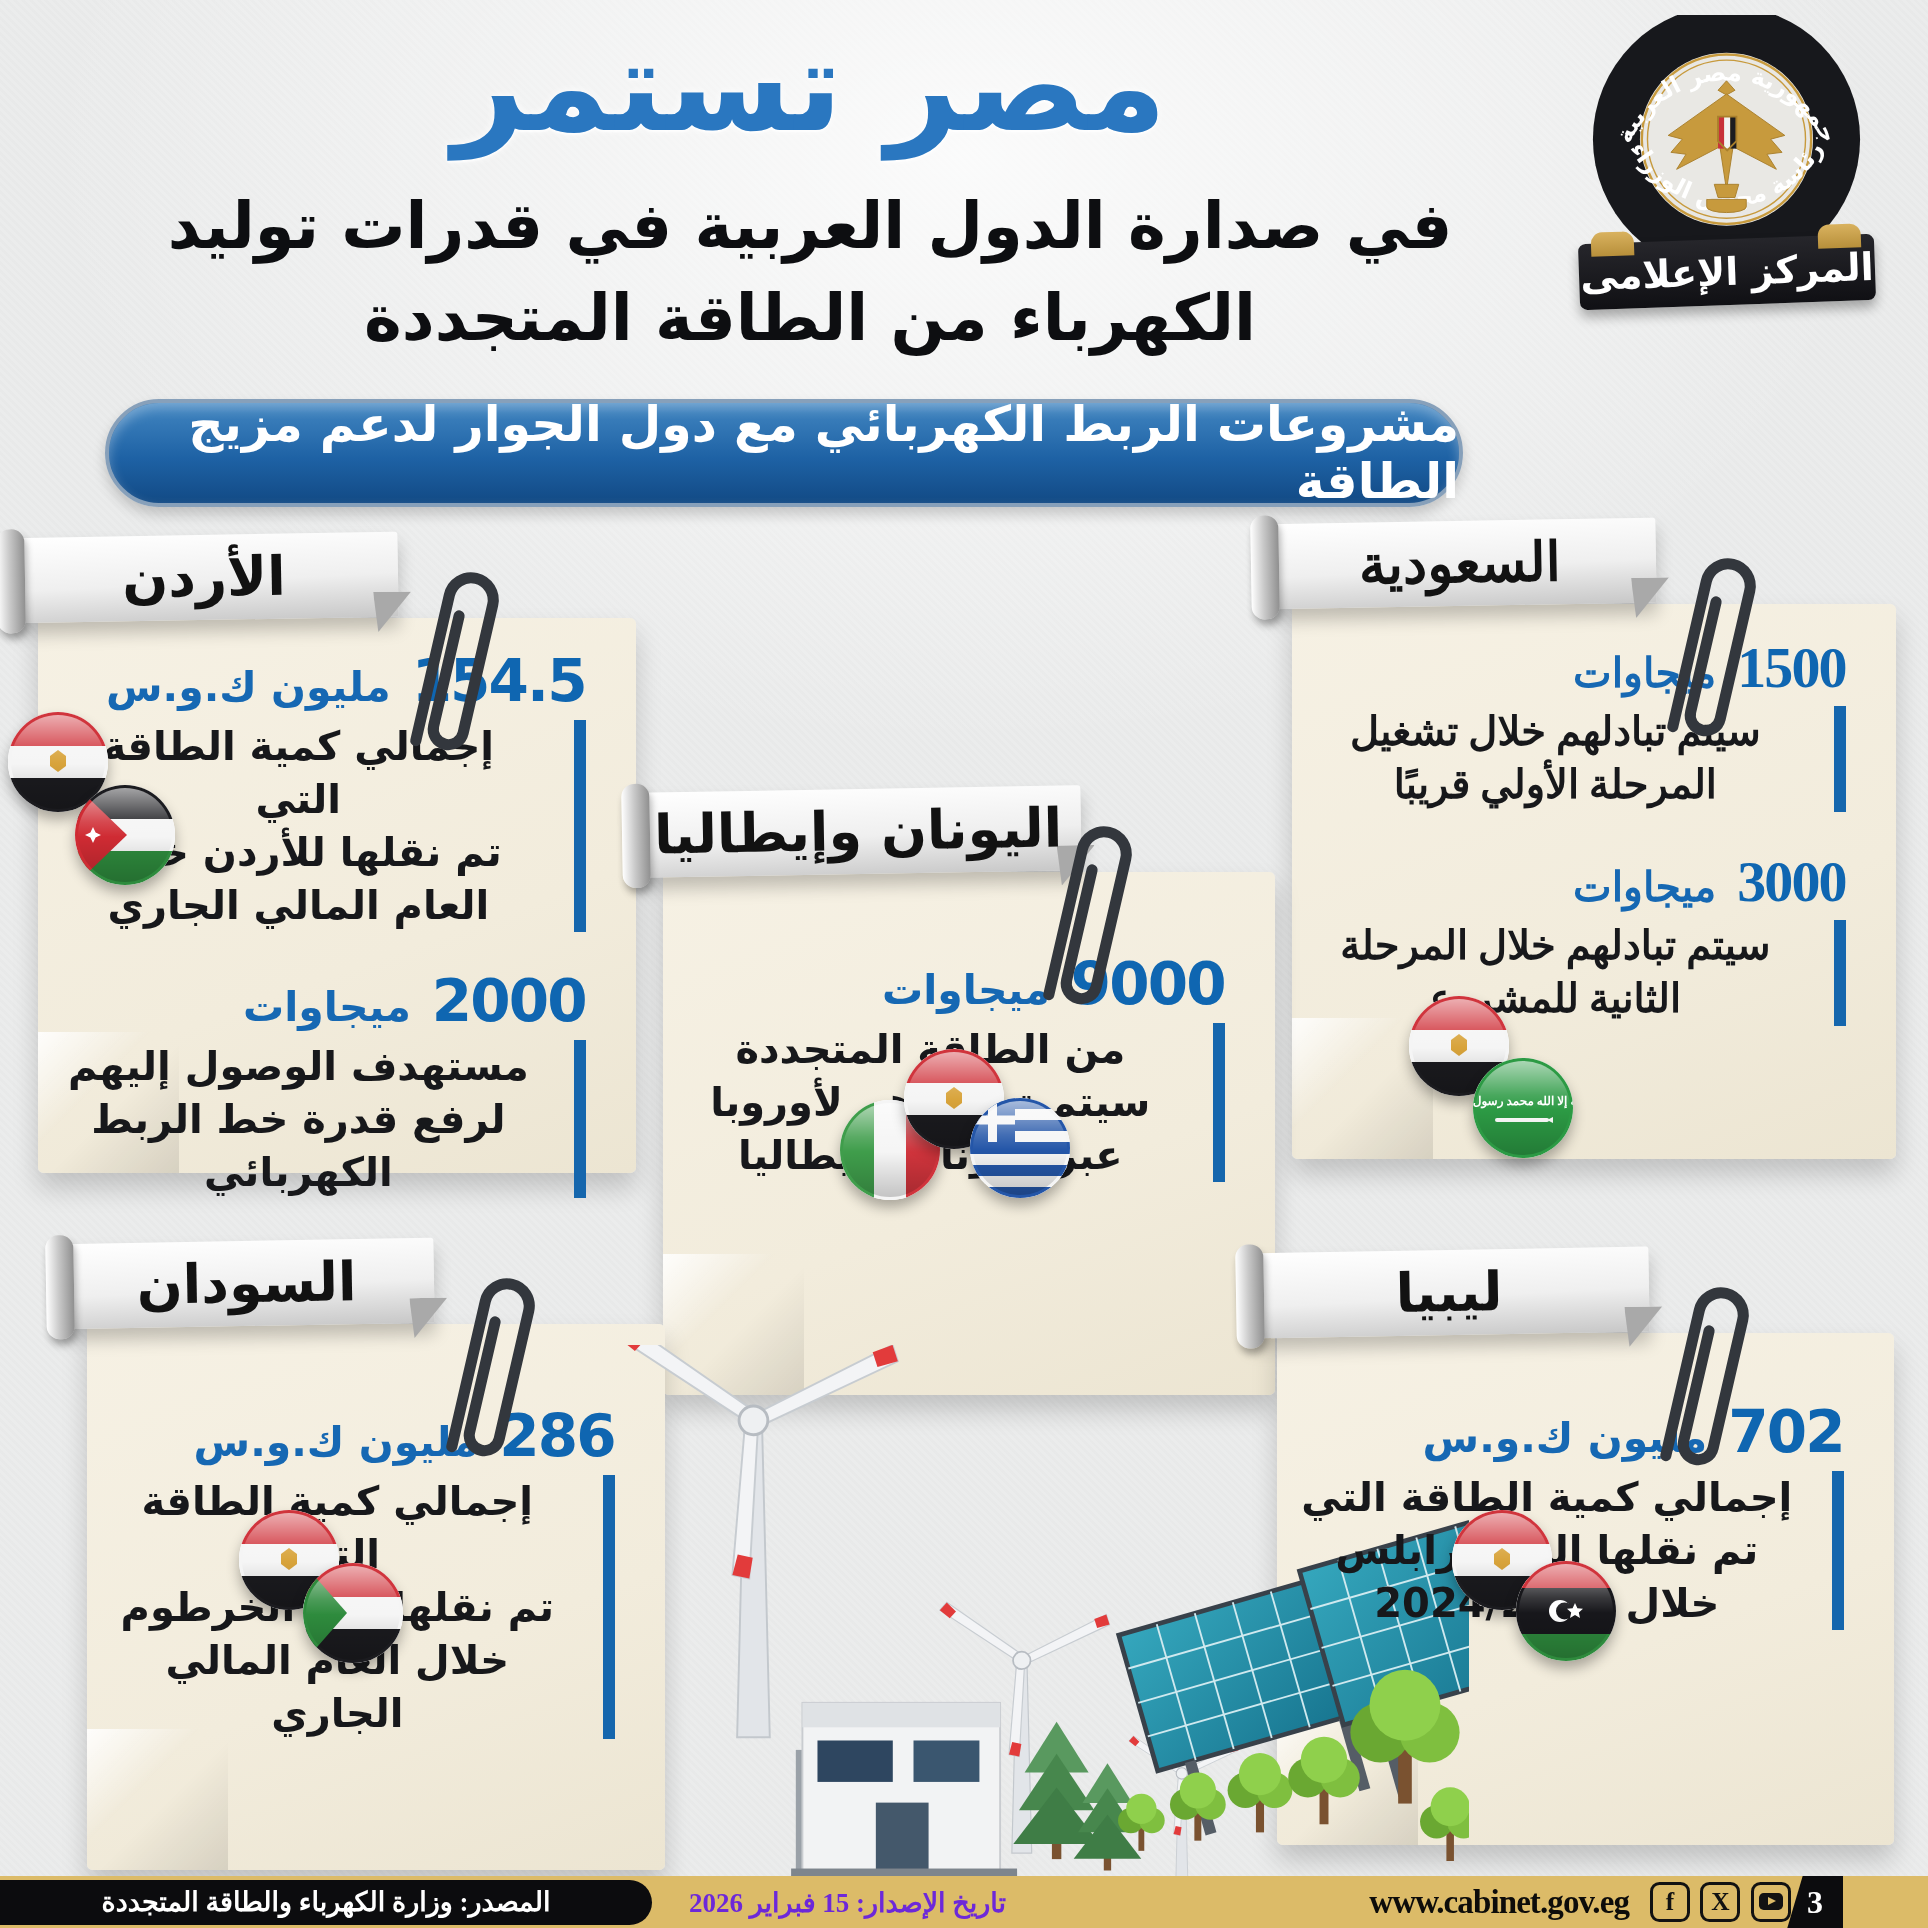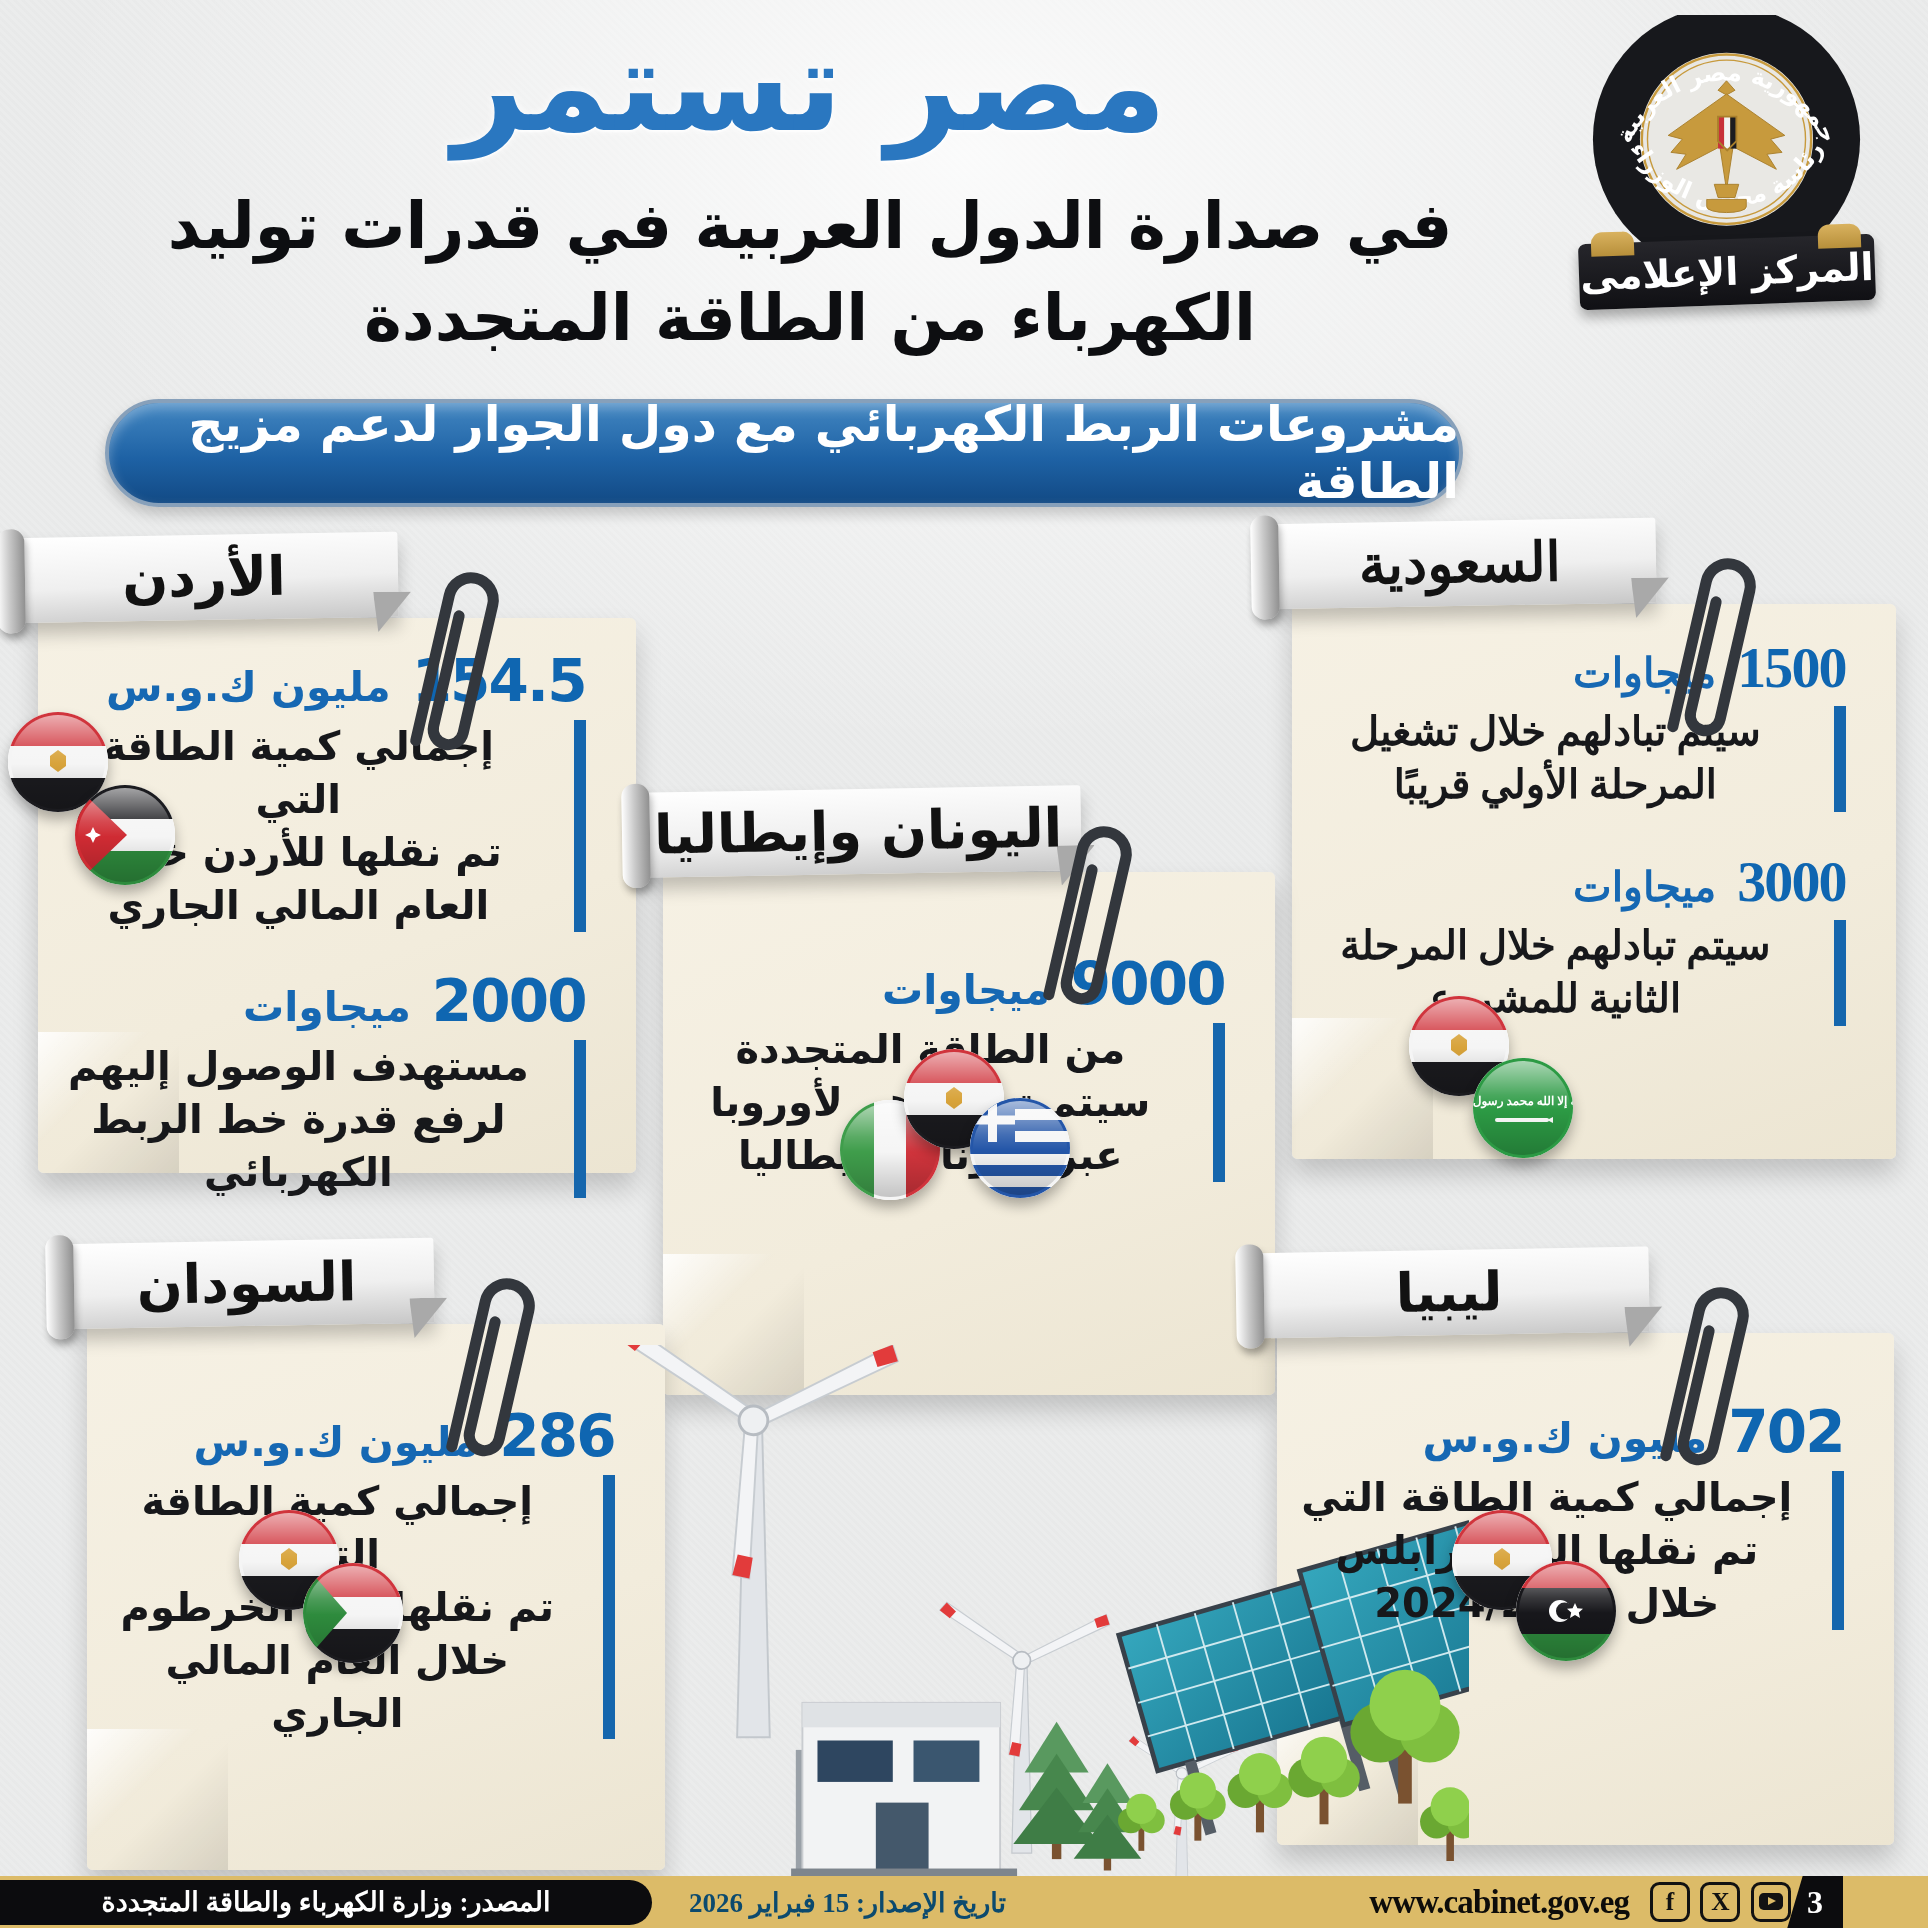--- a/index.html
+++ b/index.html
@@ -122,21 +122,21 @@
   .scene{position:absolute;left:471px;top:1345px;width:998px;height:533px;z-index:1;}
   
   .footer{position:absolute;left:0;top:1876px;width:1928px;height:53px;background:#dcbb68;z-index:20;font-family:Liberation Serif, serif;}
   .src-pill{
     position:absolute;left:0;top:3.8px;width:652px;height:45px;background:#0c0c0e;
     border-radius:0 24.5px 24.5px 0;display:flex;align-items:center;justify-content:center;
     color:#fff;font-size:27px;font-weight:700;direction:rtl;
   }
   .issue-date{
     position:absolute;left:659px;top:0;width:377px;height:53px;display:flex;align-items:center;
-    justify-content:center;font-size:27px;font-weight:600;color:#0c4a6e;direction:rtl;
+    justify-content:center;font-size:27px;font-weight:600;color:#6d28d9;direction:rtl;
   }
   .site{
     position:absolute;left:1318px;top:0;width:311px;height:53px;display:flex;align-items:center;
     justify-content:flex-end;font-size:33px;font-weight:800;color:#0d0c0a;letter-spacing:-0.9px;
   }
   .social{position:absolute;left:1650px;top:5.6px;display:flex;gap:10.4px;}
   .sicon{
     width:40px;height:40px;border:3.3px solid #121212;border-radius:9.4px;box-sizing:border-box;
     display:flex;align-items:center;justify-content:center;
     font-size:25.4px;font-weight:900;color:#121212;background:transparent;

